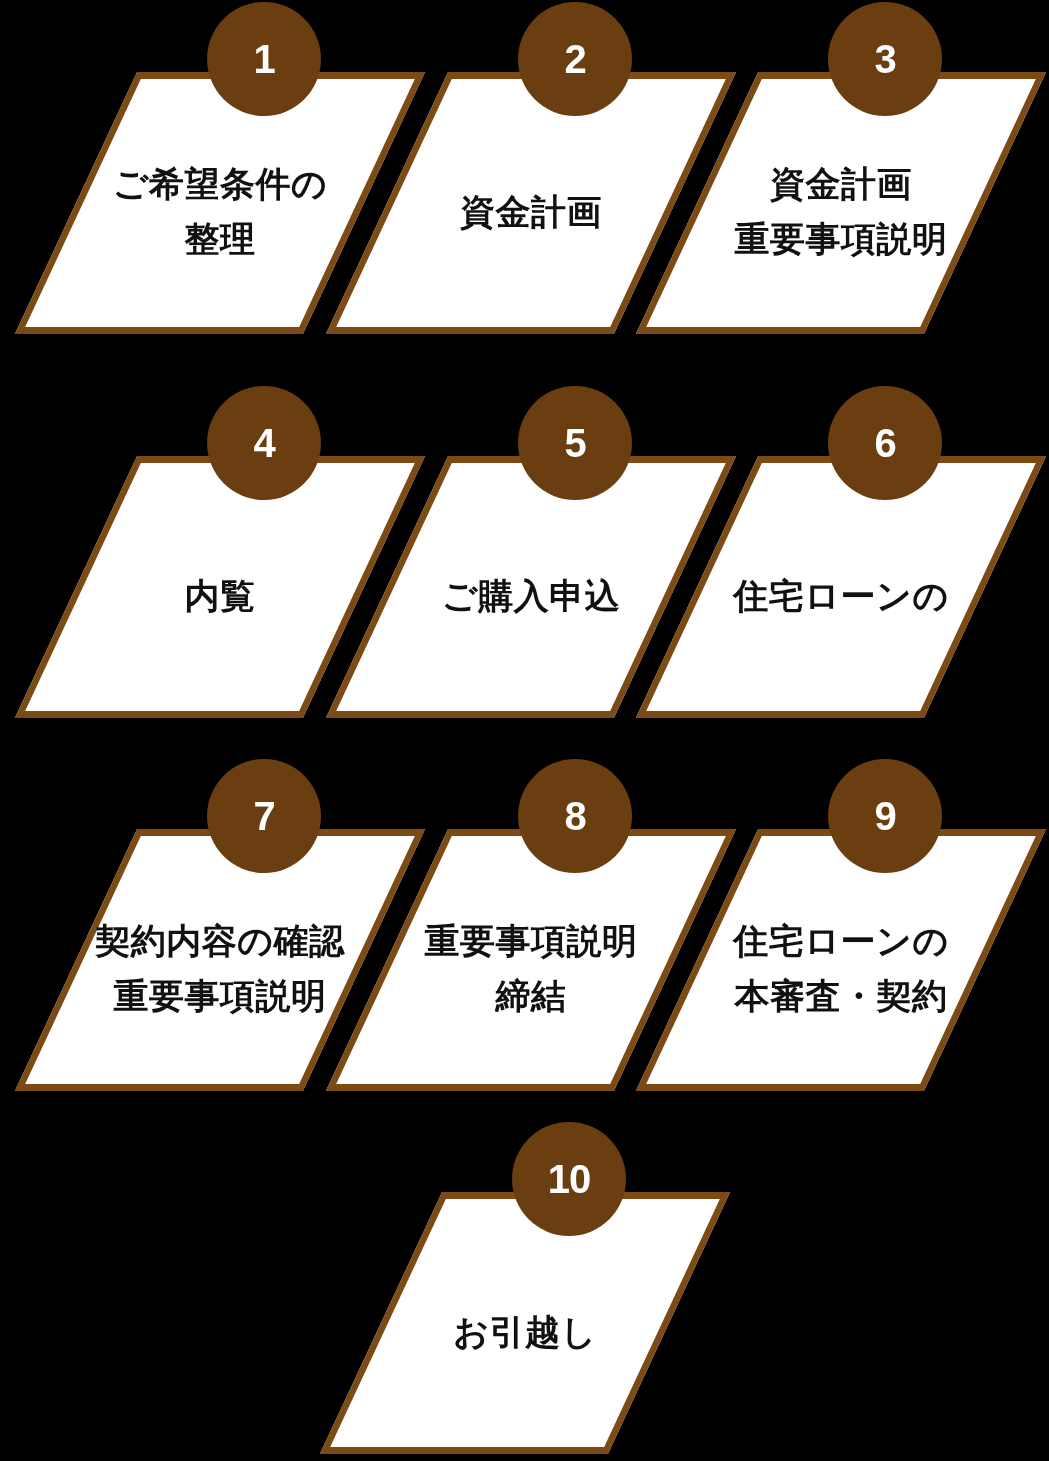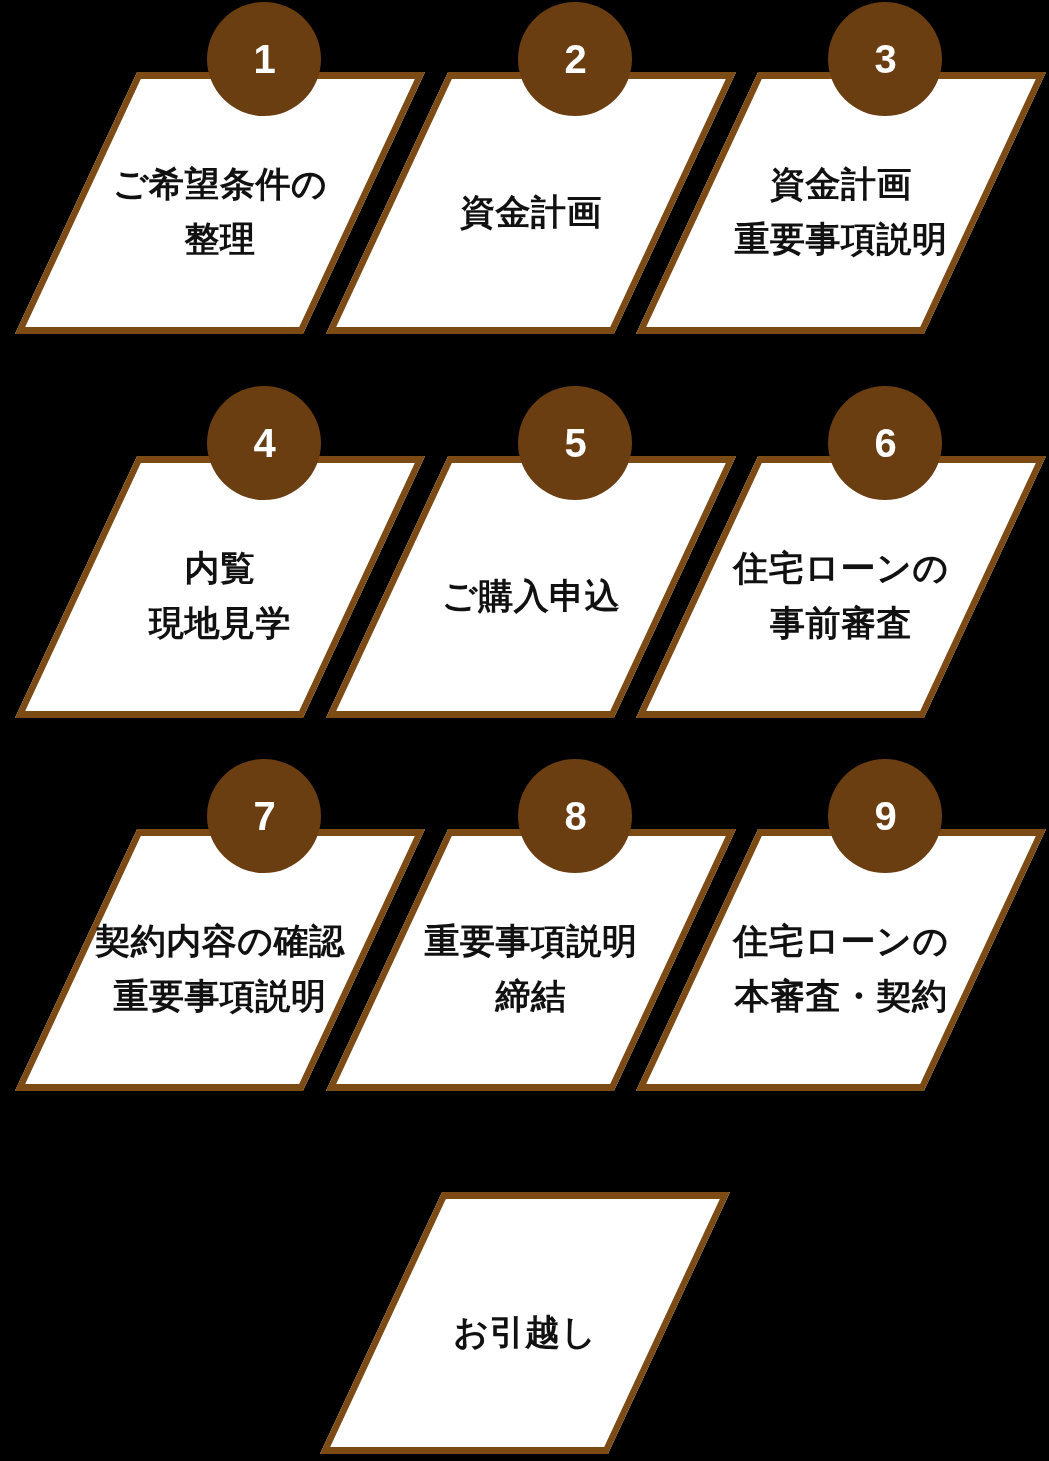--- a/index.html
+++ b/index.html
@@ -105,40 +105,38 @@
         <span class="line">重要事項説明</span>
       </div>
       <div class="badge">
         <span class="num">3</span>
       </div>
     </div>
     <div class="step-card" style="left: 15px; top: 456px;">
       <div class="shape"></div>
       <div class="label">
         <span class="line">内覧</span>
-        <span class="line">現地見学</span>
       </div>
       <div class="badge">
         <span class="num">4</span>
       </div>
     </div>
     <div class="step-card" style="left: 326px; top: 456px;">
       <div class="shape"></div>
       <div class="label">
         <span class="line">ご購入申込</span>
       </div>
       <div class="badge">
         <span class="num">5</span>
       </div>
     </div>
     <div class="step-card" style="left: 636px; top: 456px;">
       <div class="shape"></div>
       <div class="label">
         <span class="line">住宅ローンの</span>
-        <span class="line">事前審査</span>
       </div>
       <div class="badge">
         <span class="num">6</span>
       </div>
     </div>
     <div class="step-card" style="left: 15px; top: 829px;">
       <div class="shape"></div>
       <div class="label">
         <span class="line">契約内容の確認</span>
         <span class="line">重要事項説明</span>
@@ -165,14 +163,17 @@
       </div>
       <div class="badge">
         <span class="num">9</span>
       </div>
     </div>
     <div class="step-card" style="left: 320px; top: 1192px;">
       <div class="shape"></div>
       <div class="label">
         <span class="line">お引越し</span>
       </div>
+      <div class="badge">
+        <span class="num">10</span>
+      </div>
     </div>
   </div>
 
 </body></html>

